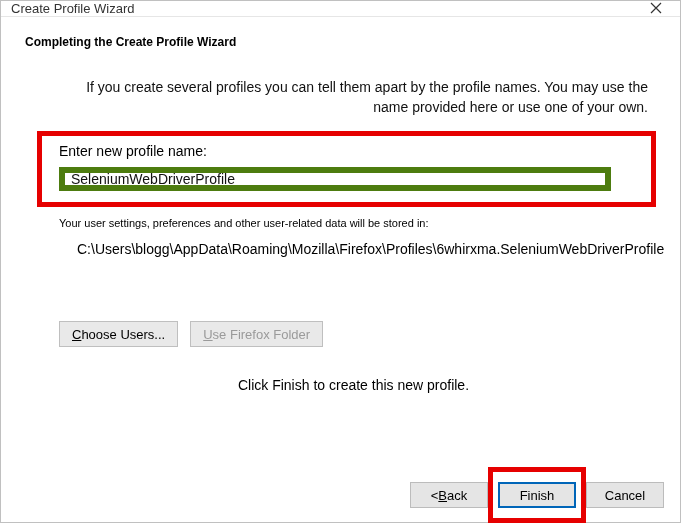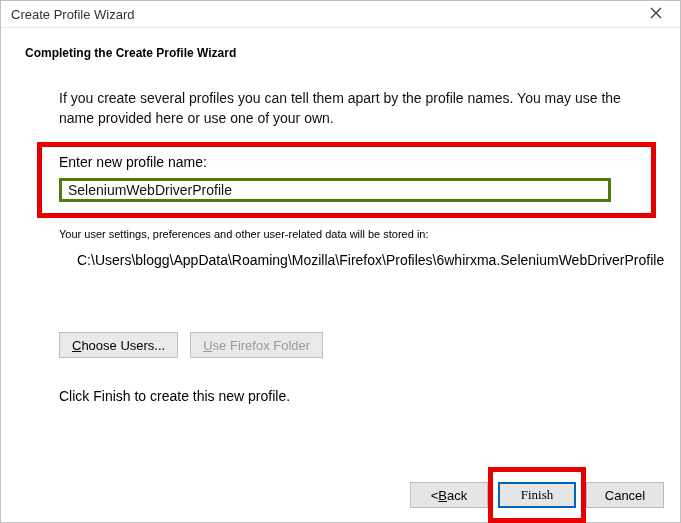--- a/index.html
+++ b/index.html
@@ -14,21 +14,21 @@
     position: relative;
   }
   .window {
     width: 681px;
     height: 523px;
     background: #fff;
     border: 1px solid #c0c0c0;
     position: relative;
   }
   .titlebar {
-    height: 27px;
+    height: 16px;
     display: flex;
     align-items: center;
     border-bottom: 1px solid #e6e6e6;
   }
   .titlebar-title {
     flex: 1;
     font-size: 13px;
     color: #333;
     padding-left: 10px;
   }
@@ -55,41 +55,42 @@
   }
   .body-indent {
     margin-left: 38px;
     margin-right: 12px;
   }
   .intro {
     font-size: 14px;
     line-height: 20px;
     color: #111;
     margin-bottom: 14px;
+    text-align: right;
   }
   .name-block-wrap { position: relative; margin-top: 24px; }
   .name-block { padding: 2px 0 4px 0; }
   .hl-box1 {
     position: absolute;
     left: -22px;
     right: -8px;
     top: -10px;
     bottom: -12px;
     border: 5px solid #e60000;
     pointer-events: none;
   }
   .label {
     font-size: 14px;
     margin-bottom: 8px;
   }
   .textinput {
     width: 552px;
     max-width: 100%;
     height: 24px;
-    border: 3px solid #4d7c0f;
+    border: 6px solid #4d7c0f;
     outline: none;
     background: #fff;
     font-family: inherit;
     font-size: 14px;
     padding: 2px 6px;
     color: #111;
   }
   .storage-text {
     font-size: 11px;
     margin-top: 22px;
@@ -120,20 +121,21 @@
     justify-content: center;
   }
   .btn:disabled {
     color: #9a9a9a;
     cursor: default;
   }
   .finish-hint {
     margin-top: 30px;
     font-size: 14px;
     margin-bottom: 40px;
+    text-align: center;
   }
   .footer {
     position: absolute;
     left: 0; right: 0; bottom: 0;
     height: 54px;
     display: flex;
     justify-content: flex-end;
     align-items: center;
     padding-right: 16px;
     gap: 10px;
@@ -141,21 +143,20 @@
   }
   .footer .btn {
     min-width: 78px;
     height: 26px;
     background: #e5e5e5;
     border: 1px solid #bcbcbc;
   }
   .footer .btn.primary {
     border: 2px solid #0065b8;
     background: #e5e5e5;
-    font-family: Liberation Serif, serif;
   }
   .finish-wrap { position: relative; display: inline-block; }
   .hl-box2 {
     position: absolute;
     left: -10px; right: -10px;
     top: -15px; bottom: -15px;
     border: 5px solid #e60000;
     pointer-events: none;
   }
   .accesskey { text-decoration: underline; }

